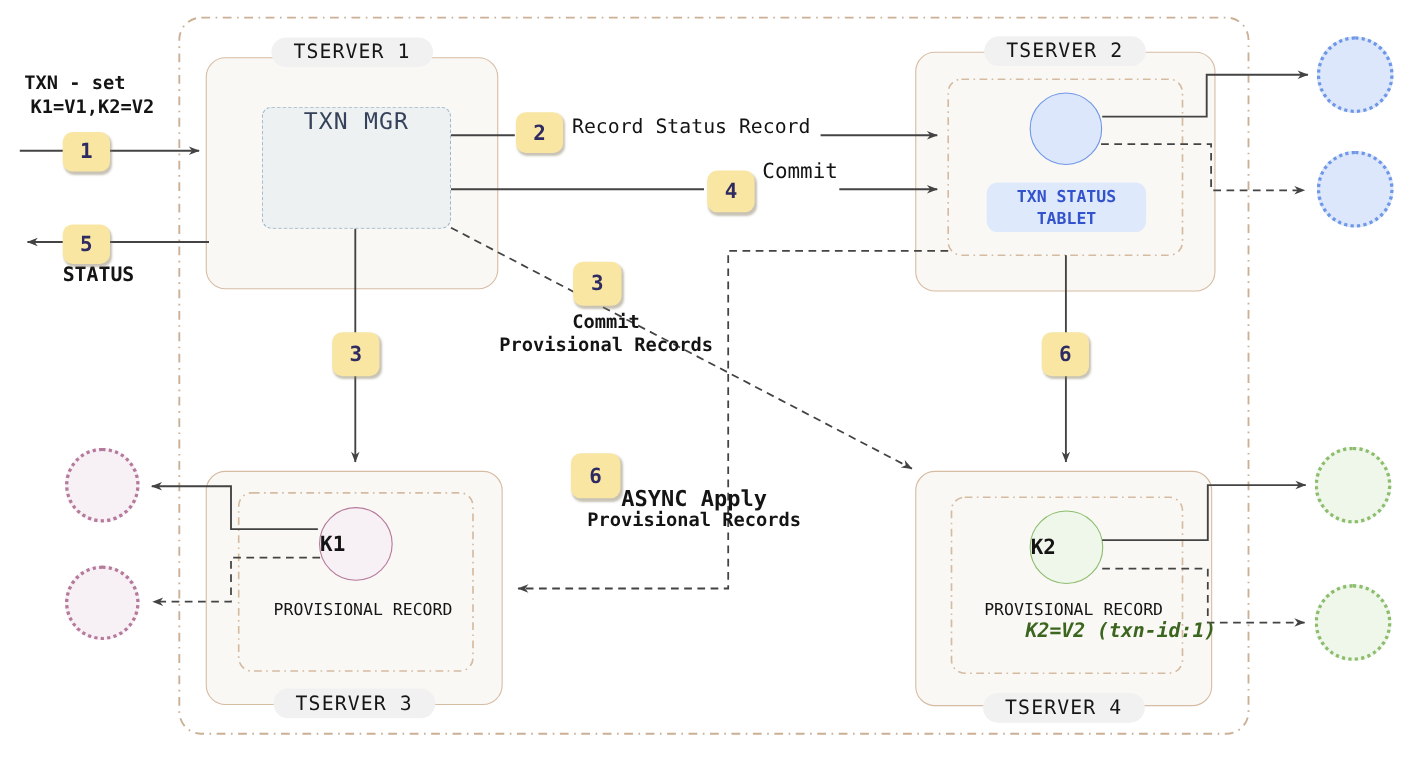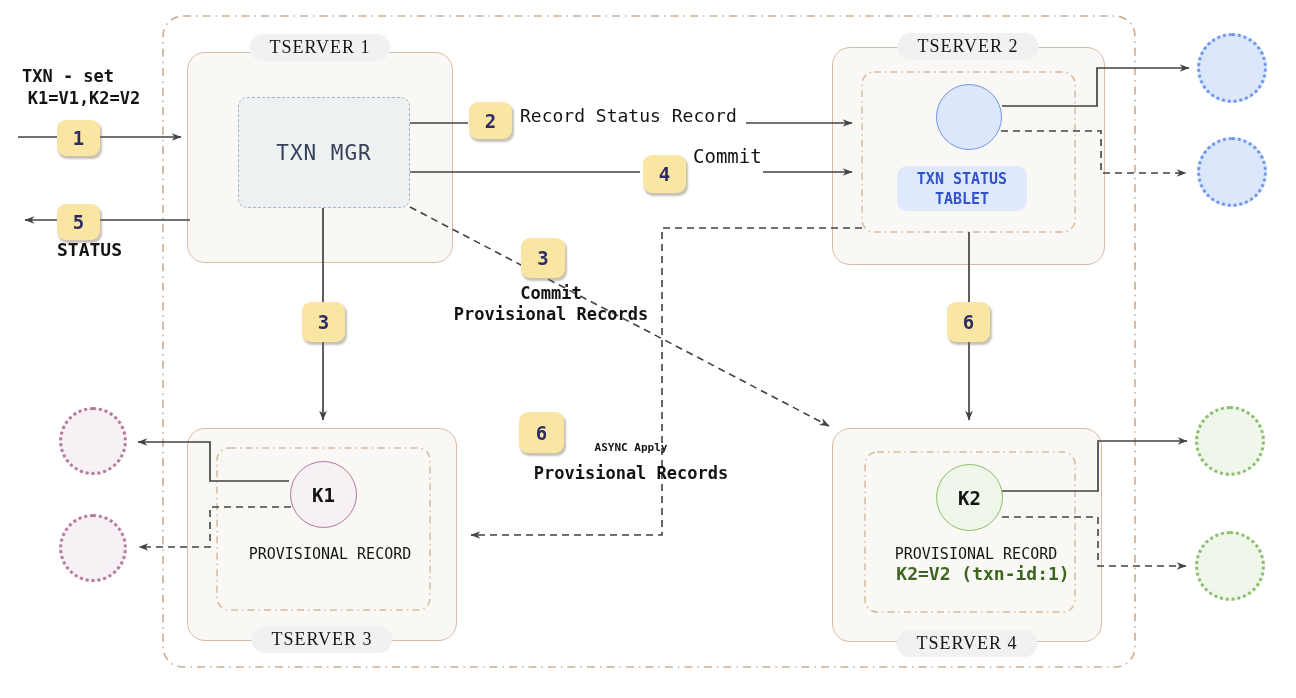--- a/index.html
+++ b/index.html
@@ -13,33 +13,33 @@
     --green-circle-border:#8cbd6d; --green-circle-bg:#eff7eb;
     --k1-value:#7e2c54; --k2-value:#3c661f;
     --arrow:#434343; --text:#141414; --pill-bg:#f1f1f2;
   }
   html,body{margin:0;padding:0;background:#ffffff;}
   #stage{position:relative;width:1296px;height:698px;background:#ffffff;overflow:hidden;
          font-family:"DejaVu Sans Mono","Liberation Mono",monospace;color:var(--text);}
   .abs{position:absolute;}
   .card{position:absolute;background:var(--card-bg);border:1.6px solid var(--card-border);border-radius:18px;box-sizing:border-box;z-index:1;}
   .pill{position:absolute;background:var(--pill-bg);border-radius:14px;padding:3px 20px;font-size:18px;
-        letter-spacing:1px;white-space:nowrap;transform:translateX(-50%);z-index:4;color:#161616;font-family:Liberation Serif, serif;}
+        letter-spacing:1px;white-space:nowrap;transform:translateX(-50%);z-index:4;color:#161616;}
   .badge{position:absolute;background:var(--badge-bg);border-radius:9px;display:flex;align-items:center;justify-content:center;
          font-weight:bold;font-size:19px;color:var(--badge-text);z-index:5;
          box-shadow:1.5px 2.5px 2px rgba(130,120,90,0.45);}
   .lbl{position:absolute;white-space:nowrap;z-index:4;}
   .center-x{transform:translateX(-50%);text-align:center;}
-  .circle{position:absolute;border-radius:50%;box-sizing:border-box;display:flex;align-items:center;justify-content:center;z-index:2;}
+  .circle{position:absolute;border-radius:50%;box-sizing:border-box;display:flex;align-items:center;justify-content:flex-start;z-index:2;}
   .replica{position:absolute;border-radius:50%;box-sizing:border-box;z-index:2;}
   .replica.blue{width:70px;height:70px;background:var(--blue-circle-bg);border:3.5px dotted var(--blue-circle-border);}
   .replica.pink{width:68px;height:68px;background:var(--pink-circle-bg);border:3.5px dotted var(--pink-circle-border);}
   .replica.green{width:70px;height:70px;background:var(--green-circle-bg);border:3.5px dotted var(--green-circle-border);}
   #txn-mgr{background:var(--txn-mgr-bg);border:1.7px dashed var(--txn-mgr-border);border-radius:9px;
-           display:flex;align-items:center;justify-content:center;font-size:21px;color:var(--txn-mgr-text);
+           display:flex;align-items:flex-start;justify-content:center;font-size:21px;color:var(--txn-mgr-text);
            letter-spacing:1px;z-index:2;box-sizing:border-box;}
   #status-tablet{background:var(--tablet-bg);border-radius:10px;color:var(--tablet-text);font-weight:bold;
                  font-size:15px;line-height:20px;display:flex;flex-direction:column;align-items:center;justify-content:center;z-index:2;}
   .record-title{font-size:15px;color:#161616;}
   .record-value{font-size:18px;font-weight:bold;}
   svg#wires{position:absolute;left:0;top:0;z-index:3;pointer-events:none;}
 </style>
 </head>
 <body>
 
@@ -48,35 +48,35 @@
   <div class="card" style="left:187px;top:52px;width:266px;height:211px;"></div>
   <div class="card" style="left:832px;top:47px;width:273px;height:218px;"></div>
   <div class="card" style="left:187px;top:428px;width:270px;height:213px;"></div>
   <div class="card" style="left:832px;top:428px;width:270px;height:214px;"></div>
 
   <div id="txn-mgr" class="abs" style="left:238px;top:97px;width:172px;height:111px;">
     <span>TXN MGR</span>
   </div>
 
   <div class="circle" style="left:936px;top:84px;width:66px;height:66px;background:var(--blue-circle-bg);border:1.8px solid var(--blue-circle-border);"></div>
-  <div id="status-tablet" class="abs" style="left:897px;top:166px;width:130px;height:45px;">
+  <div id="status-tablet" class="abs" style="left:897px;top:166px;width:145px;height:45px;">
     <span>TXN STATUS</span>
     <span>TABLET</span>
   </div>
 
   <div class="circle" style="left:290px;top:461px;width:67px;height:67px;background:var(--pink-circle-bg);border:1.8px solid var(--pink-circle-border);font-weight:bold;font-size:19px;">
     <span>K1</span>
   </div>
   <div class="circle" style="left:936px;top:464px;width:67px;height:67px;background:var(--green-circle-bg);border:1.8px solid var(--green-circle-border);font-weight:bold;font-size:19px;">
     <span>K2</span>
   </div>
 
   <div class="lbl record-title center-x" style="left:330px;top:545px;">PROVISIONAL RECORD</div>
   <div class="lbl record-title center-x" style="left:976px;top:545px;">PROVISIONAL RECORD</div>
-  <div class="lbl record-value center-x" style="left:983px;top:563px;color:var(--k2-value);">K2=V2 (txn-id:1)</div>
+  <div class="lbl record-value center-x" style="left:1019px;top:563px;color:var(--k2-value);font-style:italic;">K2=V2 (txn-id:1)</div>
 
   <div class="replica blue" style="left:1197px;top:33px;"></div>
   <div class="replica blue" style="left:1197px;top:137px;"></div>
   <div class="replica pink" style="left:59px;top:407px;"></div>
   <div class="replica pink" style="left:59px;top:514px;"></div>
   <div class="replica green" style="left:1195px;top:406px;"></div>
   <div class="replica green" style="left:1195px;top:531px;"></div>
 
   <svg id="wires" width="1296" height="698" viewBox="0 0 1296 698">
     <defs>
@@ -128,16 +128,16 @@
   <div class="badge" style="left:521px;top:238px;width:44px;height:40px;">3</div>
   <div class="badge" style="left:519px;top:412px;width:45px;height:41px;">6</div>
 
   <div class="lbl center-x" style="left:68px;top:66px;font-weight:bold;font-size:17px;">TXN - set</div>
   <div class="lbl center-x" style="left:84px;top:88px;font-weight:bold;font-size:17px;">K1=V1,K2=V2</div>
   <div class="lbl" style="left:57px;top:239px;font-weight:bold;font-size:18px;">STATUS</div>
   <div class="lbl" style="left:520px;top:105px;font-size:18px;">Record Status Record</div>
   <div class="lbl" style="left:693px;top:145px;font-size:19px;">Commit</div>
   <div class="lbl center-x" style="left:551px;top:283px;font-weight:600;font-size:17px;">Commit</div>
   <div class="lbl center-x" style="left:551px;top:304px;font-weight:600;font-size:17px;">Provisional Records</div>
-  <div class="lbl center-x" style="left:631px;top:441px;font-weight:600;font-size:11px;">ASYNC Apply</div>
+  <div class="lbl center-x" style="left:631px;top:441px;font-weight:600;font-size:20px;">ASYNC Apply</div>
   <div class="lbl center-x" style="left:631px;top:463px;font-weight:600;font-size:17px;">Provisional Records</div>
 
 </div>
 
 </body></html>

